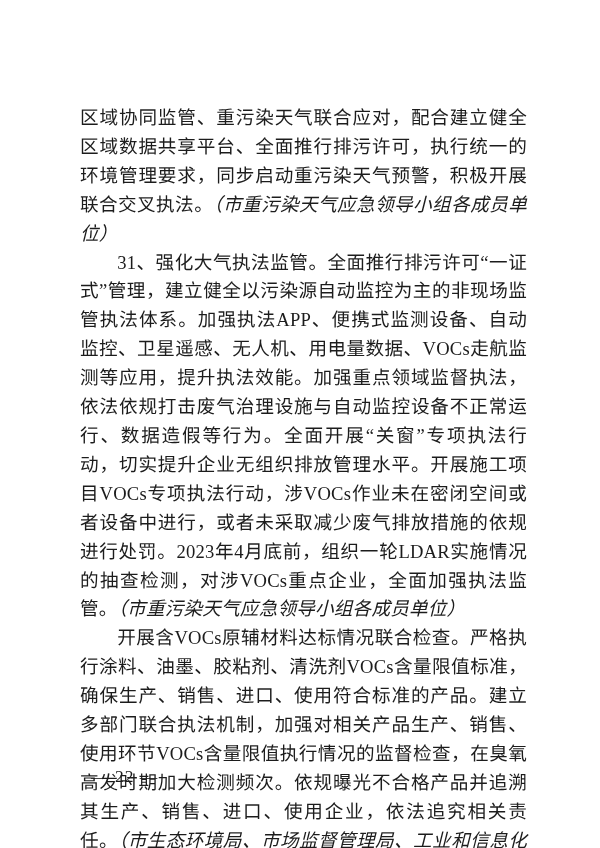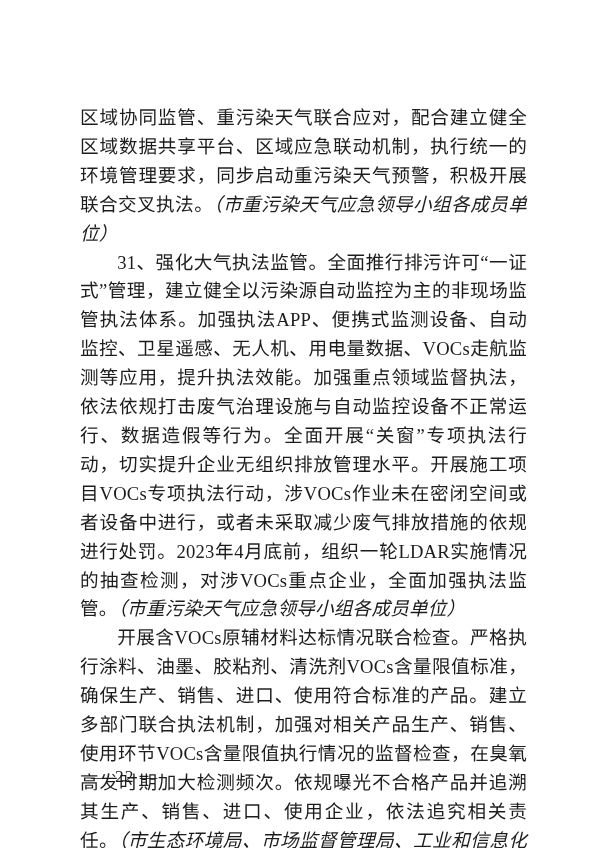--- a/index.html
+++ b/index.html
@@ -54,18 +54,18 @@
     font-size: 17.5px;
     letter-spacing: 1px;
     color: #1c1c1c;
   }
 </style>
 </head>
 <body>
 
 <div class="page">
   <div class="text-block" id="document-body">
-      <p class="para"><span class="run-normal">区域协同监管、重污染天气联合应对，配合建立健全区域数据共享平台、区域应急联动机制，执行统一的环境管理要求，同步启动重污染天气预警，积极开展联合交叉执法。</span><span class="run-kai">（市重污染天气应急领导小组各成员单位）</span></p>
+      <p class="para"><span class="run-normal">区域协同监管、重污染天气联合应对，配合建立健全区域数据共享平台、全面推行排污许可，执行统一的环境管理要求，同步启动重污染天气预警，积极开展联合交叉执法。</span><span class="run-kai">（市重污染天气应急领导小组各成员单位）</span></p>
       <p class="para indent"><span class="run-bold">31、强化大气执法监管。</span><span class="run-normal">全面推行排污许可“一证式”管理，建立健全以污染源自动监控为主的非现场监管执法体系。加强执法APP、便携式监测设备、自动监控、卫星遥感、无人机、用电量数据、VOCs走航监测等应用，提升执法效能。加强重点领域监督执法，依法依规打击废气治理设施与自动监控设备不正常运行、数据造假等行为。全面开展“关窗”专项执法行动，切实提升企业无组织排放管理水平。开展施工项目VOCs专项执法行动，涉VOCs作业未在密闭空间或者设备中进行，或者未采取减少废气排放措施的依规进行处罚。2023年4月底前，组织一轮LDAR实施情况的抽查检测，对涉VOCs重点企业，全面加强执法监管。</span><span class="run-kai">（市重污染天气应急领导小组各成员单位）</span></p>
       <p class="para indent"><span class="run-normal">开展含VOCs原辅材料达标情况联合检查。严格执行涂料、油墨、胶粘剂、清洗剂VOCs含量限值标准，确保生产、销售、进口、使用符合标准的产品。建立多部门联合执法机制，加强对相关产品生产、销售、使用环节VOCs含量限值执行情况的监督检查，在臭氧高发时期加大检测频次。依规曝光不合格产品并追溯其生产、销售、进口、使用企业，依法追究相关责任。</span><span class="run-kai">（市生态环境局、市场监督管理局、工业和信息化局、住房和城乡建设</span></p>
     </div>
   <div class="footer">— 22 —</div>
 </div>
 
 </body></html>

